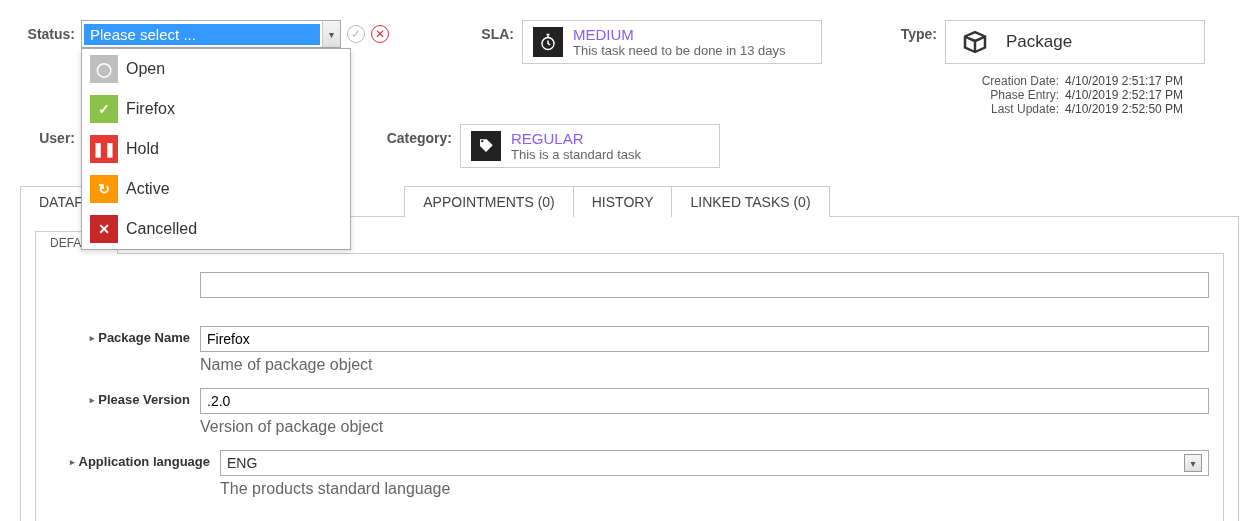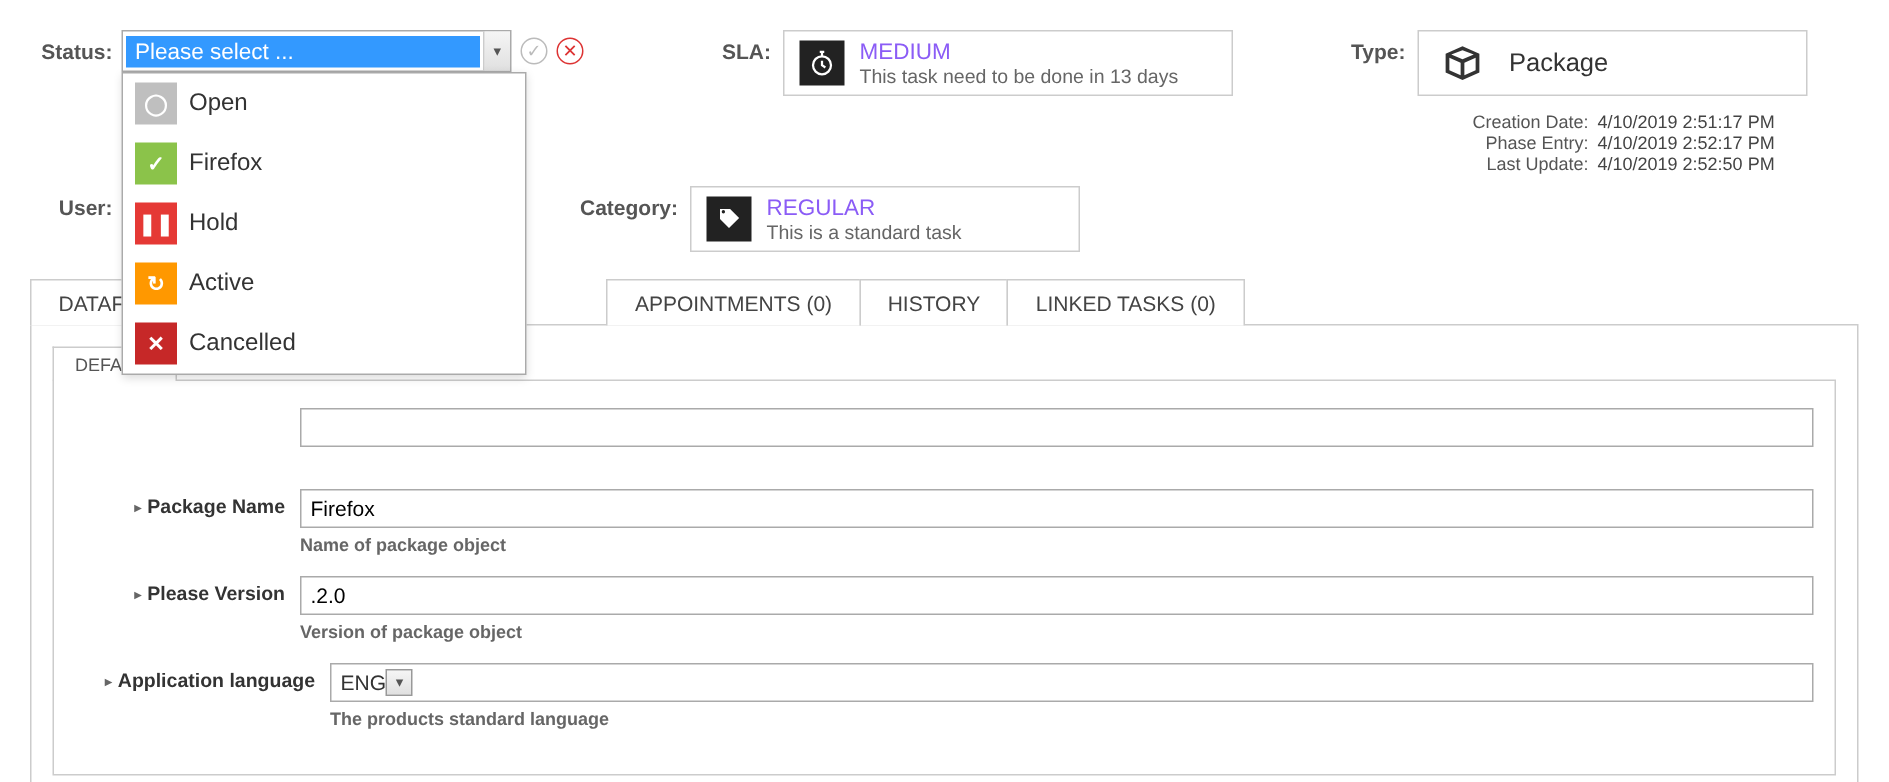--- a/index.html
+++ b/index.html
@@ -133,27 +133,27 @@
   .form-row{display:flex;align-items:flex-start;gap:10px;margin-bottom:14px;}
   .form-row .fr-label{
     min-width:140px;text-align:right;font-weight:bold;font-size:13px;color:#333;
     padding-top:4px;display:flex;justify-content:flex-end;align-items:center;gap:4px;
   }
   .fr-caret{font-size:9px;color:#666;}
   .fr-main{flex:1;}
   .fr-input, .fr-select{
     width:100%;border:1px solid #aaa;padding:4px 6px;font-size:14px;height:26px;
   }
-  .fr-select{display:flex;align-items:center;}
+  .fr-select{display:flex;align-items:center;justify-content:space-between;}
   .fr-select .fr-arrow{
     width:18px;height:18px;border:1px solid #999;
     display:flex;align-items:center;justify-content:center;font-size:10px;color:#555;
     background:linear-gradient(#f5f5f5,#e0e0e0);
   }
-  .fr-help{font-size:12px;color:#666;margin-top:4px;font-weight:bold;}
+  .fr-help{font-size:16px;color:#666;margin-top:4px;}
 </style>
 </head>
 <body>
 
 <div class="top-row">
 
   <div class="status-group">
     <div class="field-label">Status:</div>
     <div style="position:relative;">
       <div class="select-box">

